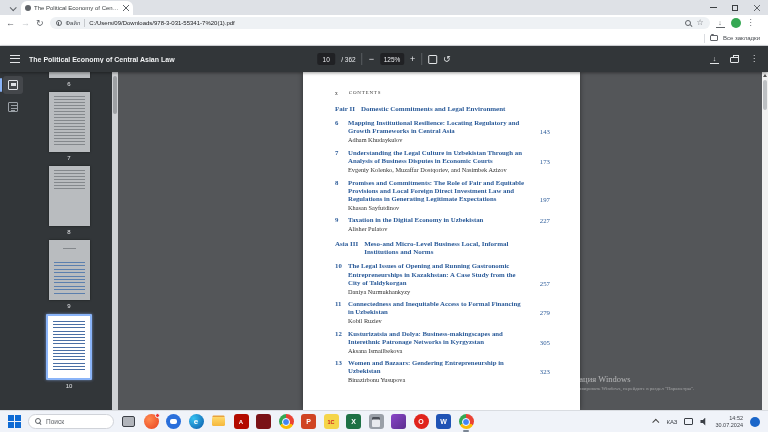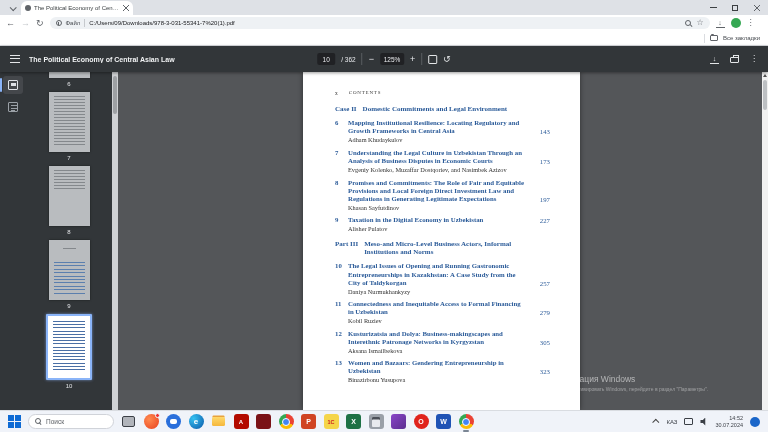--- a/index.html
+++ b/index.html
@@ -108,21 +108,21 @@
   .toc-part-title { width:178px; }
   .toc-ch { display:flex; margin-bottom:5px; }
   .toc-num { width:13px; flex:none; font-size:6.8px; font-weight:bold; color:#2b5b99; line-height:1.18; }
   .toc-body { flex:1; }
   .toc-trow { display:flex; }
   .toc-title { width:176px; font-size:6.8px; font-weight:bold; color:#2b5b99; line-height:1.18; }
   .toc-page { margin-left:auto; font-size:6.8px; color:#2b5b99; align-self:flex-end; }
   .toc-auth { font-size:6.3px; color:#333; line-height:1.2; margin-top:1px; width:172px; }
 
   
-  .watermark { position:absolute; left:439px; top:302px; width:210px; pointer-events:none; }
+  .watermark { position:absolute; left:439px; top:302px; width:210px; pointer-events:none;font-family:Liberation Serif, serif; }
   .wm1 { font-size:8.5px; color:rgba(255,255,255,.55); }
   .wm2 { font-size:5px; color:rgba(255,255,255,.42); margin-top:2px; }
 
   
   .main-scroll { position:absolute; right:0; top:0; width:6px; height:100%; background:#f1f1f1; z-index:4; }
   .ms-arrow { width:0; height:0; border-left:2.5px solid transparent; border-right:2.5px solid transparent; border-bottom:3.5px solid #505050; margin:2px auto 3px; }
   .ms-thumb { width:4px; height:30px; background:#bdc0c3; border-radius:2px; margin:0 auto; }
 
   
   .taskbar { height:22px; background:#f0f3f9; border-top:1px solid #d9dce1; display:flex; align-items:center; padding:0 8px; gap:7px; }
@@ -277,21 +277,21 @@
       </div>
 
     <div class="docarea">
       <div class="page">
         <div class="doc-head">
           <span>x</span>
           <span class="hd2">CONTENTS</span>
         </div>
 
         <div class="toc-part">
-          <span class="toc-part-label">Case II</span>
+          <span class="toc-part-label">Fair II</span>
           <span class="toc-part-title">Domestic Commitments and Legal Environment</span>
         </div>
 
         <div class="toc-ch">
           <span class="toc-num">6</span>
           <div class="toc-body">
             <div class="toc-trow">
               <span class="toc-title">Mapping Institutional Resilience: Locating Regulatory and Growth Frameworks in Central Asia</span>
               <span class="toc-page">143</span>
             </div>
@@ -326,22 +326,22 @@
           <div class="toc-body">
             <div class="toc-trow">
               <span class="toc-title">Taxation in the Digital Economy in Uzbekistan</span>
               <span class="toc-page">227</span>
             </div>
             <div class="toc-auth">Alisher Pulatov</div>
           </div>
         </div>
 
         <div class="toc-part">
-          <span class="toc-part-label">Part III</span>
-          <span class="toc-part-title">Meso-and Micro-Level Business Actors, Informal Institutions and Norms</span>
+          <span class="toc-part-label">Asia III</span>
+          <span class="toc-part-title">Meso-and Micro-Level Business Local, Informal Institutions and Norms</span>
         </div>
 
         <div class="toc-ch">
           <span class="toc-num">10</span>
           <div class="toc-body">
             <div class="toc-trow">
               <span class="toc-title">The Legal Issues of Opening and Running Gastronomic Entrepreneurships in Kazakhstan: A Case Study from the City of Taldykorgan</span>
               <span class="toc-page">257</span>
             </div>
             <div class="toc-auth">Daniya Nurmukhankyzy</div>

